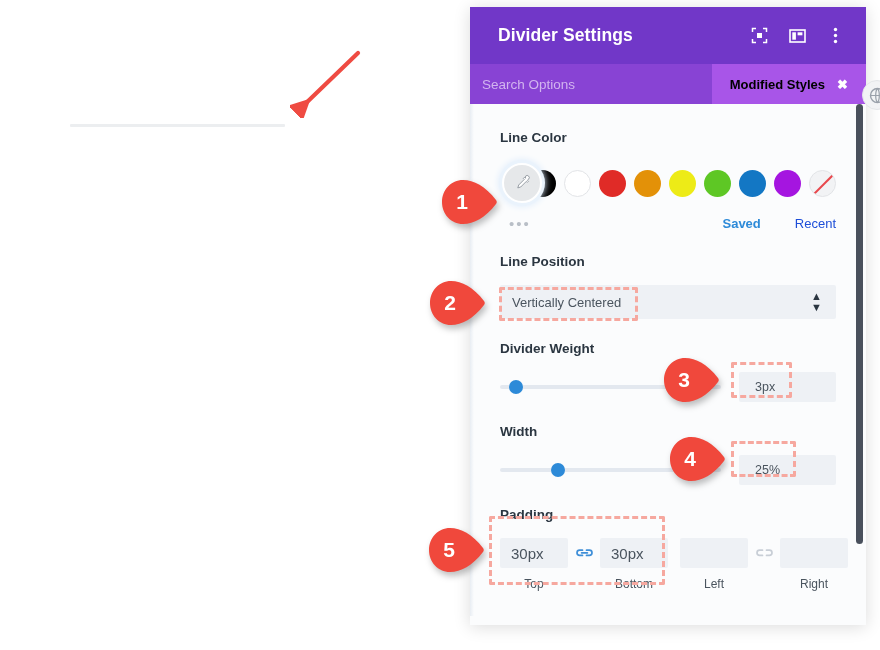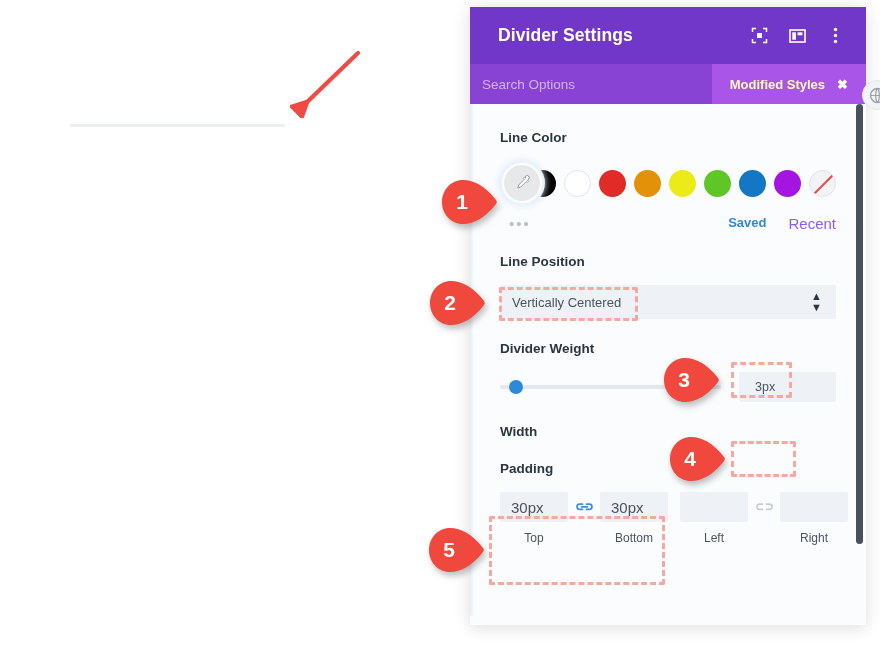--- a/index.html
+++ b/index.html
@@ -41,21 +41,21 @@
   .panel-search {
     height: 40px; background: #8843d4; display: flex; align-items: center;
     padding-left: 12px; position: relative;
   }
   .search-ph { color: #d2b4ef; font-size: 13.5px; }
   .modified-badge {
     position: absolute; right: 0; top: 0; height: 40px;
     background: #a855e8; display: flex; align-items: center; gap: 12px;
     padding: 0 18px 0 18px;
   }
-  .modified-badge .lbl { color:#fef9c3; font-size: 13px; font-weight: bold; }
+  .modified-badge .lbl { color:#000000; font-size: 13px; font-weight: bold; }
   .modified-badge .x { color:#fff; font-size: 13px; font-weight: bold; cursor:pointer; }
 
   .panel-body {
     position: relative; height: 512px; background: #fbfcfd;
     padding: 26px 30px 0 30px; overflow: hidden;
   }
   .panel-body::before{
     content:""; position:absolute; left:0; top:0; width:4px; height:100%;
     background:linear-gradient(90deg,#e8edf3,#fbfcfd);
   }
@@ -81,23 +81,23 @@
   .sw.white { border: 1px solid #e2e4e7; }
   .sw.none {
     background: #f2f3f5; border: 1px solid #e2e4e7; position: relative; overflow:hidden;
   }
   .sw.none::after {
     content:""; position:absolute; left:-4px; top:12px; width:36px; height:2px;
     background:#e8474c; transform: rotate(-45deg);
   }
   .color-sub { display:flex; align-items:center; margin-top: 10px; }
   .dots { color:#b9bfc7; font-size:15px; letter-spacing:2px; width:44px; text-align:center; margin-left:-2px;}
-  .tabs-right { margin-left:auto; display:flex; gap: 22px; }
+  .tabs-right { margin-left:auto; display:flex; gap: 34px; }
   .tab-saved { color:#2d8ad8; font-size:13px; font-weight:bold; cursor:pointer; }
-  .tab-recent { color:#8b5cf6; font-size:15px; cursor:pointer; }
+  .tab-recent { color:#1d4ed8; font-size:13px; cursor:pointer; }
 
   
   .select-box {
     height: 34px; background: #eef1f5; border-radius: 2px;
     display:flex; align-items:center; padding: 0 12px; position:relative; cursor:pointer;
   }
   .select-val { font-size: 13px; color: #4a545e; }
   .select-arrows { position:absolute; right: 14px; top:50%; transform:translateY(-50%); font-size:11px; color:#2b3641; line-height:1; }
 
   
@@ -260,20 +260,27 @@
           <div class="slider">
             <div class="track"></div>
             <div class="knob" style="left:4%"></div>
           </div>
           <div class="val-box">3px</div>
         </div>
       </div>
 
       <div class="group">
         <div class="group-label">Width</div>
+        <div class="slider-row">
+          <div class="slider">
+            <div class="track"></div>
+            <div class="knob" style="left:23%"></div>
+          </div>
+          <div class="val-box">25%</div>
+        </div>
       </div>
 
       <div class="group">
         <div class="group-label">Padding</div>
         <div class="pad-row">
 
           <div class="pad-pair">
             <div class="pad-field">
               <div class="pad-input">30px</div>
               <div class="pad-cap">Top</div>

